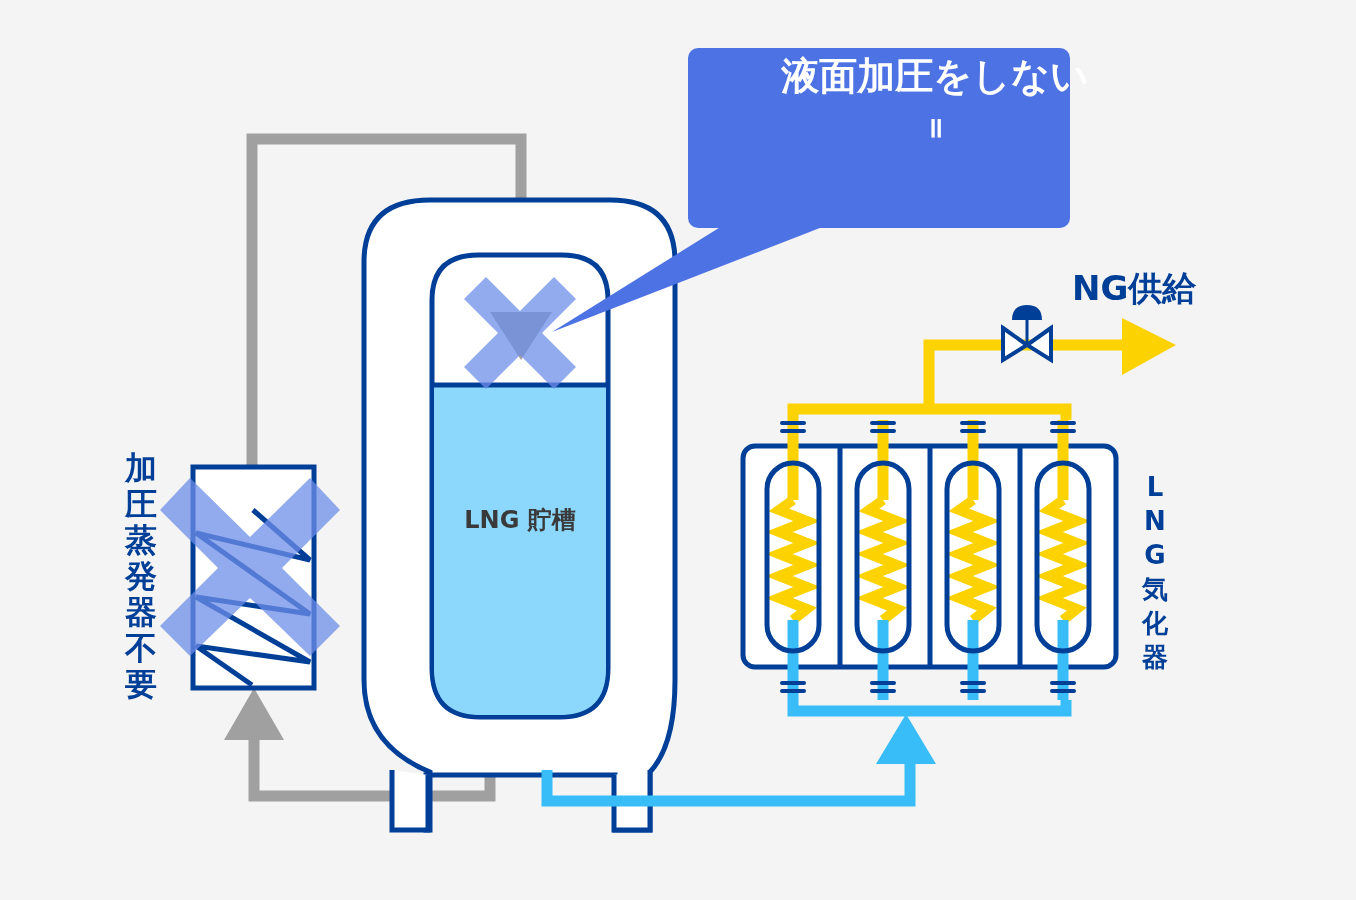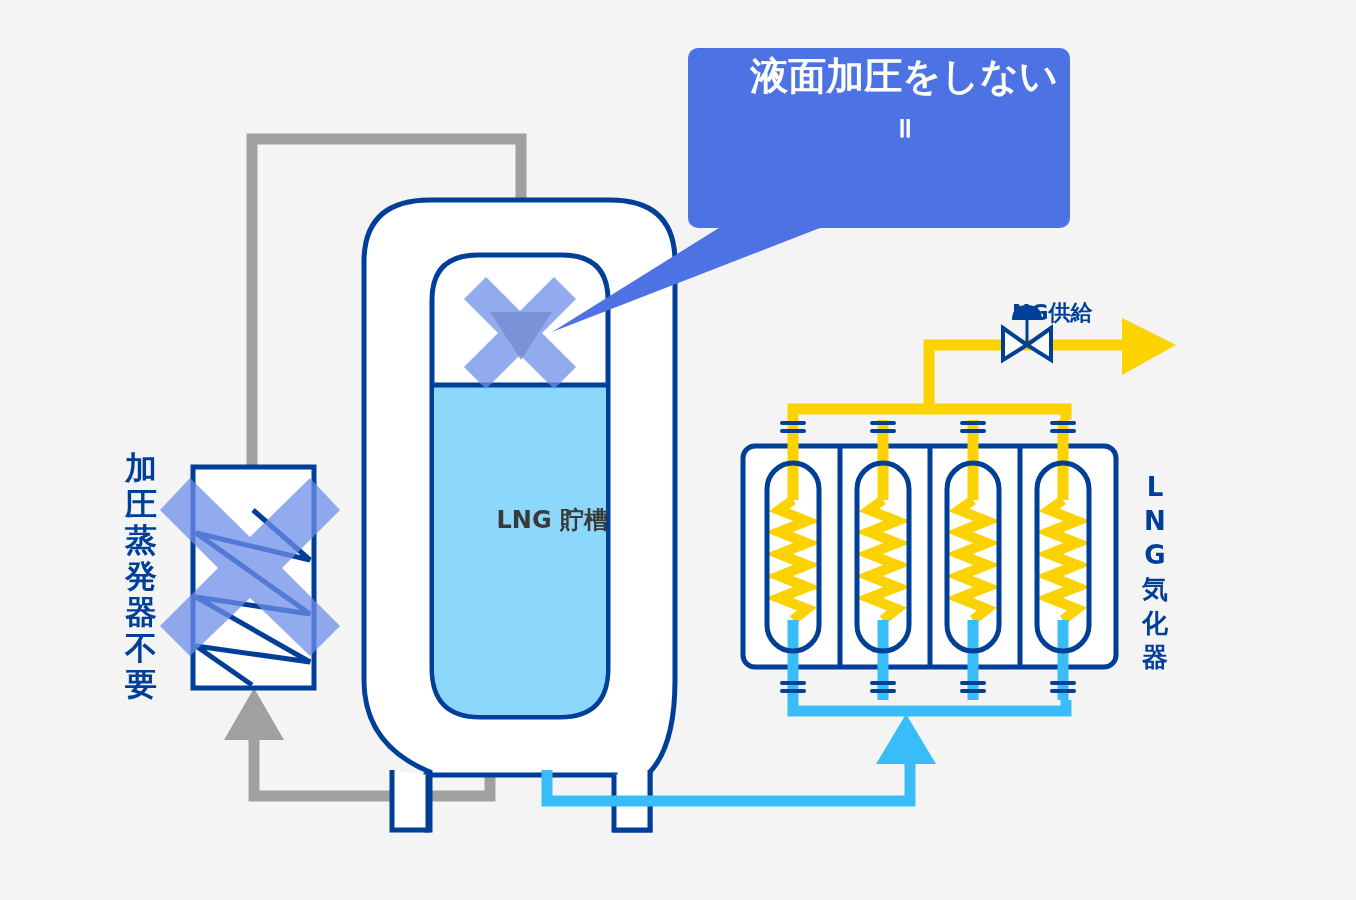--- a/index.html
+++ b/index.html
@@ -1,23 +1,23 @@
 <!DOCTYPE html>
 <html><head>
 <meta charset="utf-8">
 <style>
   html,body{margin:0;padding:0;background:#f4f4f4;}
   body{width:1356px;height:900px;position:relative;overflow:hidden;font-family:"DejaVu Sans","Liberation Sans",sans-serif;}
   svg{position:absolute;left:0;top:0;}
   .lbl{position:absolute;font-weight:bold;}
-  .callout-text{position:absolute;left:688px;top:50px;width:432px;text-align:center;color:#fff;font-size:38px;line-height:52px;font-weight:bold;}
+  .callout-text{position:absolute;left:688px;top:50px;width:432px;text-align:center;color:#fff;font-size:38px;line-height:52px;font-weight:bold;padding-left:31px;}
   .callout-text div{height:52px;}
-  .ng{left:1012px;top:266px;font-size:22px;color:#003f98;margin-top:32px;}
+  .ng{left:1072px;top:266px;font-size:34px;color:#003f98;}
   .vert{position:absolute;font-size:32px;line-height:36px;color:#003f98;font-weight:bold;text-align:center;width:40px;}
-  .tank-label{position:absolute;left:432px;top:504px;width:176px;text-align:right;font-size:24px;color:#3a3a3a;font-weight:bold;}
+  .tank-label{position:absolute;left:432px;top:504px;width:176px;text-align:center;font-size:24px;color:#3a3a3a;font-weight:bold;}
 </style>
 </head>
 <body>
 
 <svg width="1356" height="900" viewBox="0 0 1356 900">
 
   <g fill="none" stroke="#a0a0a0" stroke-width="11">
     <polyline points="252,508 252,139 521,139 521,312"></polyline>
     <polyline points="254,740 254,796 490,796 490,770"></polyline>
   </g>

